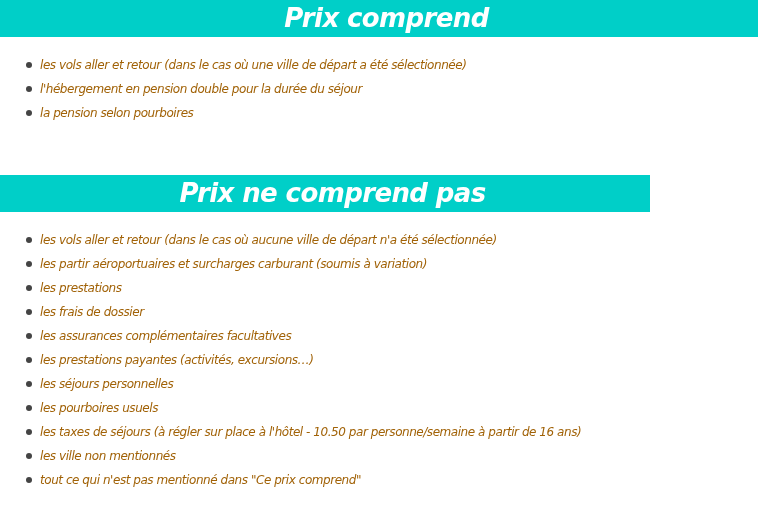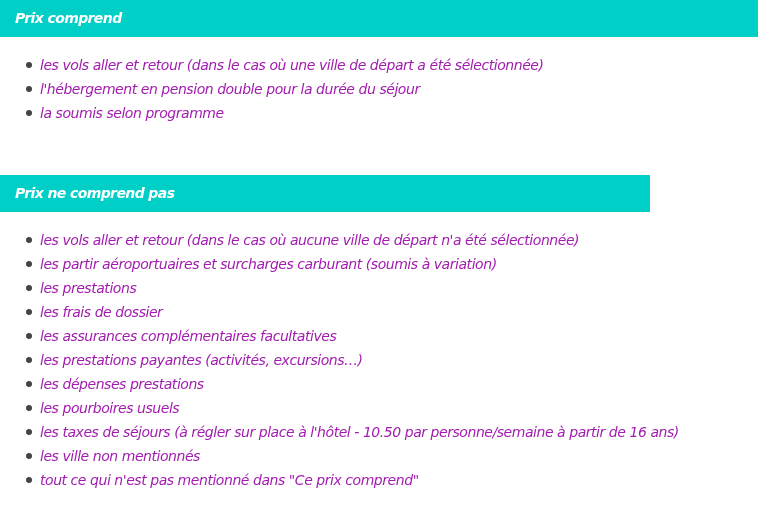--- a/index.html
+++ b/index.html
@@ -1,46 +1,47 @@
 <!DOCTYPE html>
 <html><head>
 <meta charset="utf-8">
 <style>
   html, body { margin:0; padding:0; background:#ffffff; }
   body { width:758px; height:508px; overflow:hidden; font-family:"DejaVu Sans","Liberation Sans",sans-serif; }
   .section-header {
     background:#00cfc8; height:37px; color:#ffffff;
-    font-style:italic; font-weight:bold; font-size:14px;
+    font-style:italic; font-weight:bold; font-size:26px;
     line-height:37px; padding-left:15px; box-sizing:border-box;
     letter-spacing:-0.6px;
+    text-align:center;
   }
   #h1 { position:absolute; top:0; left:0; width:758px; }
   #h2 { position:absolute; top:175px; left:0; width:650px; height:37px; }
   ul { list-style:none; margin:0; padding:0; position:absolute; left:26px; }
   #list1 { top:53px; }
   #list2 { top:228px; }
-  li { height:24px; line-height:24px; font-style:italic; font-size:14px; color:#a21caf; white-space:nowrap; letter-spacing:-0.45px; }
+  li { height:24px; line-height:24px; font-style:italic; font-size:12px; color:#a16207; white-space:nowrap; letter-spacing:-0.45px; }
   .bullet { display:inline-block; width:6px; height:6px; border-radius:50%; background:#444444; vertical-align:middle; margin-right:8px; margin-top:-2px; }
 </style>
 </head>
 <body>
 
 <div id="h1" class="section-header">Prix comprend</div>
 <ul id="list1">
   <li><span class="bullet"></span><span>les vols aller et retour (dans le cas où une ville de départ a été sélectionnée)</span></li>
   <li><span class="bullet"></span><span>l'hébergement en pension double pour la durée du séjour</span></li>
-  <li><span class="bullet"></span><span>la soumis selon programme</span></li>
+  <li><span class="bullet"></span><span>la pension selon pourboires</span></li>
 </ul>
 
 <div id="h2" class="section-header">Prix ne comprend pas</div>
 <ul id="list2">
   <li><span class="bullet"></span><span>les vols aller et retour (dans le cas où aucune ville de départ n'a été sélectionnée)</span></li>
   <li><span class="bullet"></span><span>les partir aéroportuaires et surcharges carburant (soumis à variation)</span></li>
   <li><span class="bullet"></span><span>les prestations</span></li>
   <li><span class="bullet"></span><span>les frais de dossier</span></li>
   <li><span class="bullet"></span><span>les assurances complémentaires facultatives</span></li>
   <li><span class="bullet"></span><span>les prestations payantes (activités, excursions…)</span></li>
-  <li><span class="bullet"></span><span>les dépenses prestations</span></li>
+  <li><span class="bullet"></span><span>les séjours personnelles</span></li>
   <li><span class="bullet"></span><span>les pourboires usuels</span></li>
   <li><span class="bullet"></span><span>les taxes de séjours (à régler sur place à l'hôtel - 10.50 par personne/semaine à partir de 16 ans)</span></li>
   <li><span class="bullet"></span><span>les ville non mentionnés</span></li>
   <li><span class="bullet"></span><span>tout ce qui n'est pas mentionné dans "Ce prix comprend"</span></li>
 </ul>
 
 </body></html>

